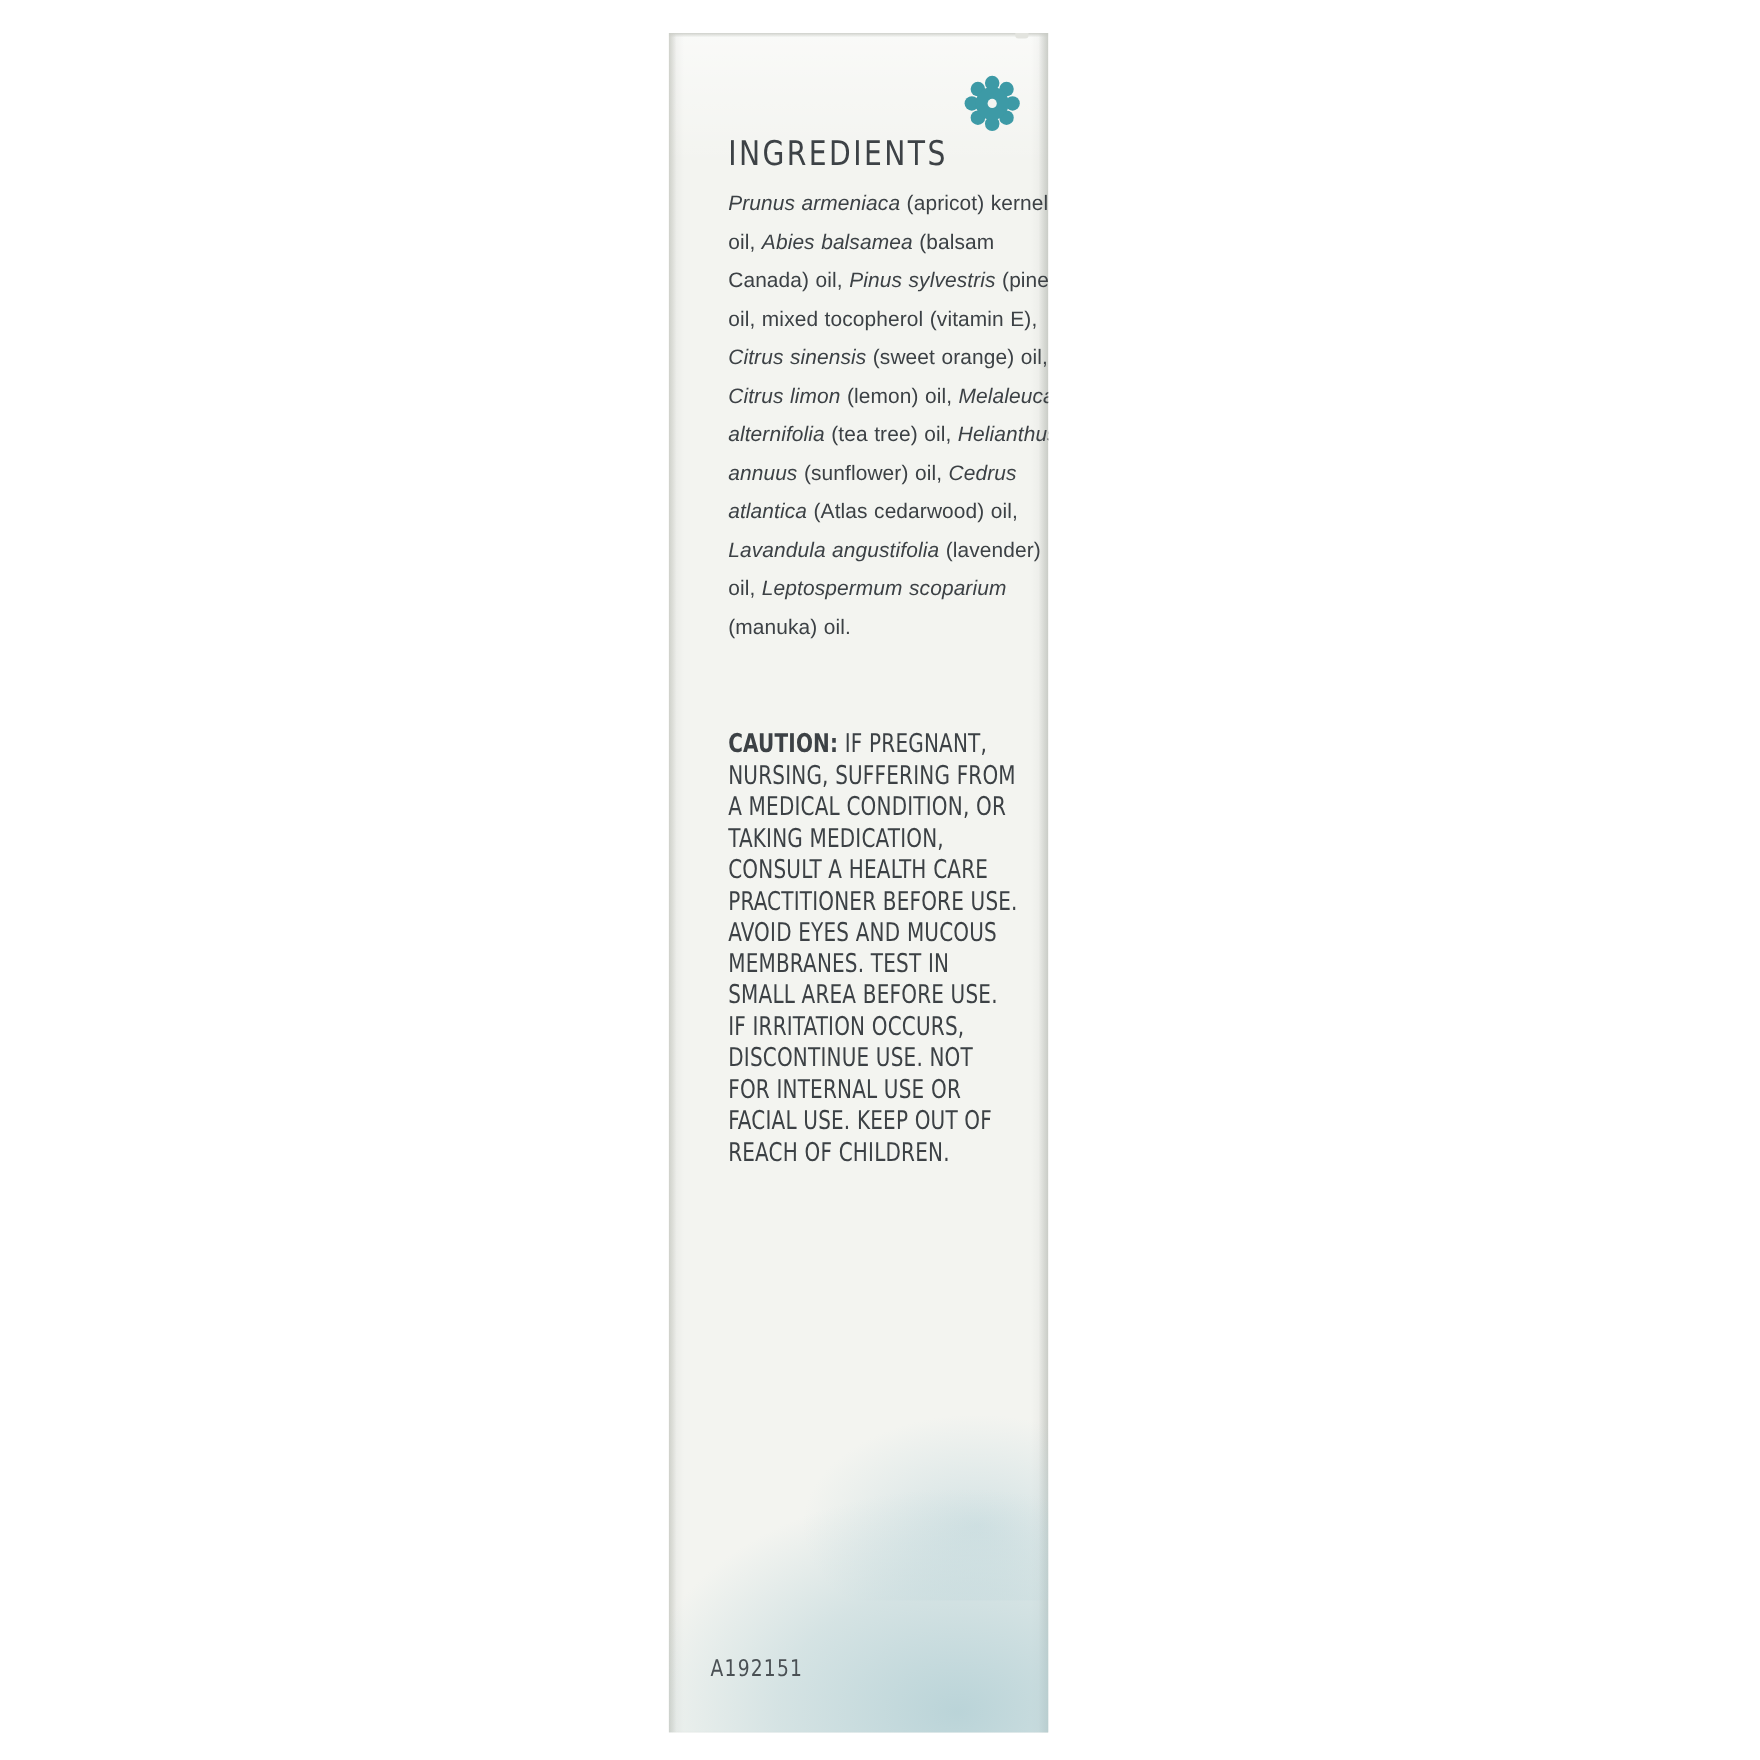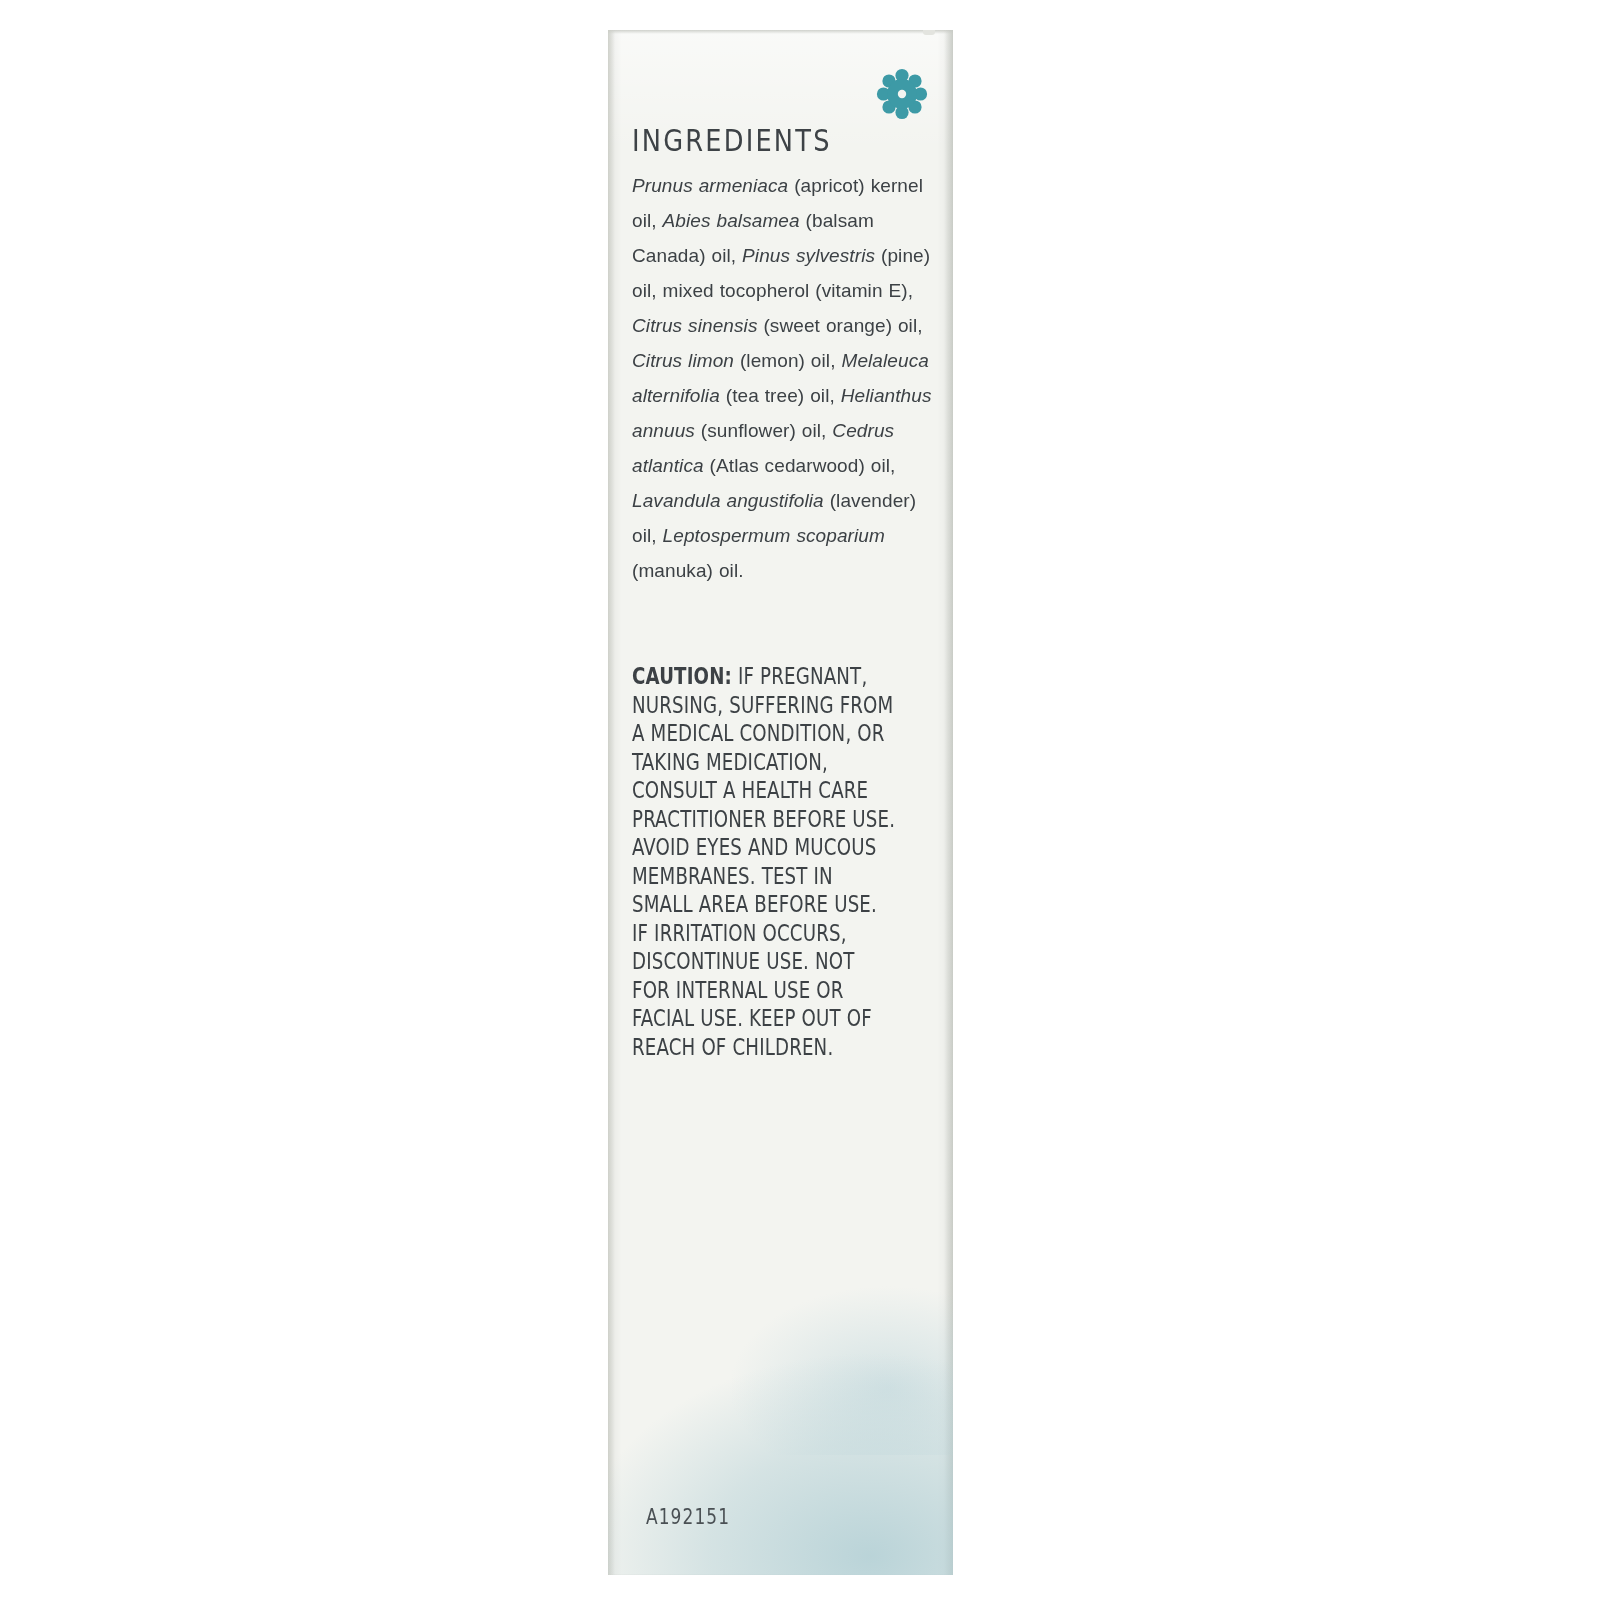--- a/index.html
+++ b/index.html
@@ -59,21 +59,21 @@
     left: 120px;
     bottom: 120px;
     width: 320px;
     height: 170px;
     background: radial-gradient(ellipse at 50% 60%, rgba(186,212,218,0.55) 0%, rgba(186,212,218,0.0) 70%);
     pointer-events: none;
   }
 
   .content {
     position: relative;
-    padding: 0 22px 0 24px;
+    padding: 0 22px 0 54px;
     z-index: 2;
   }
 
   
   .flower {
     position: absolute;
     left: 268px;
     top: 38px;
     width: 52px;
     height: 52px;

